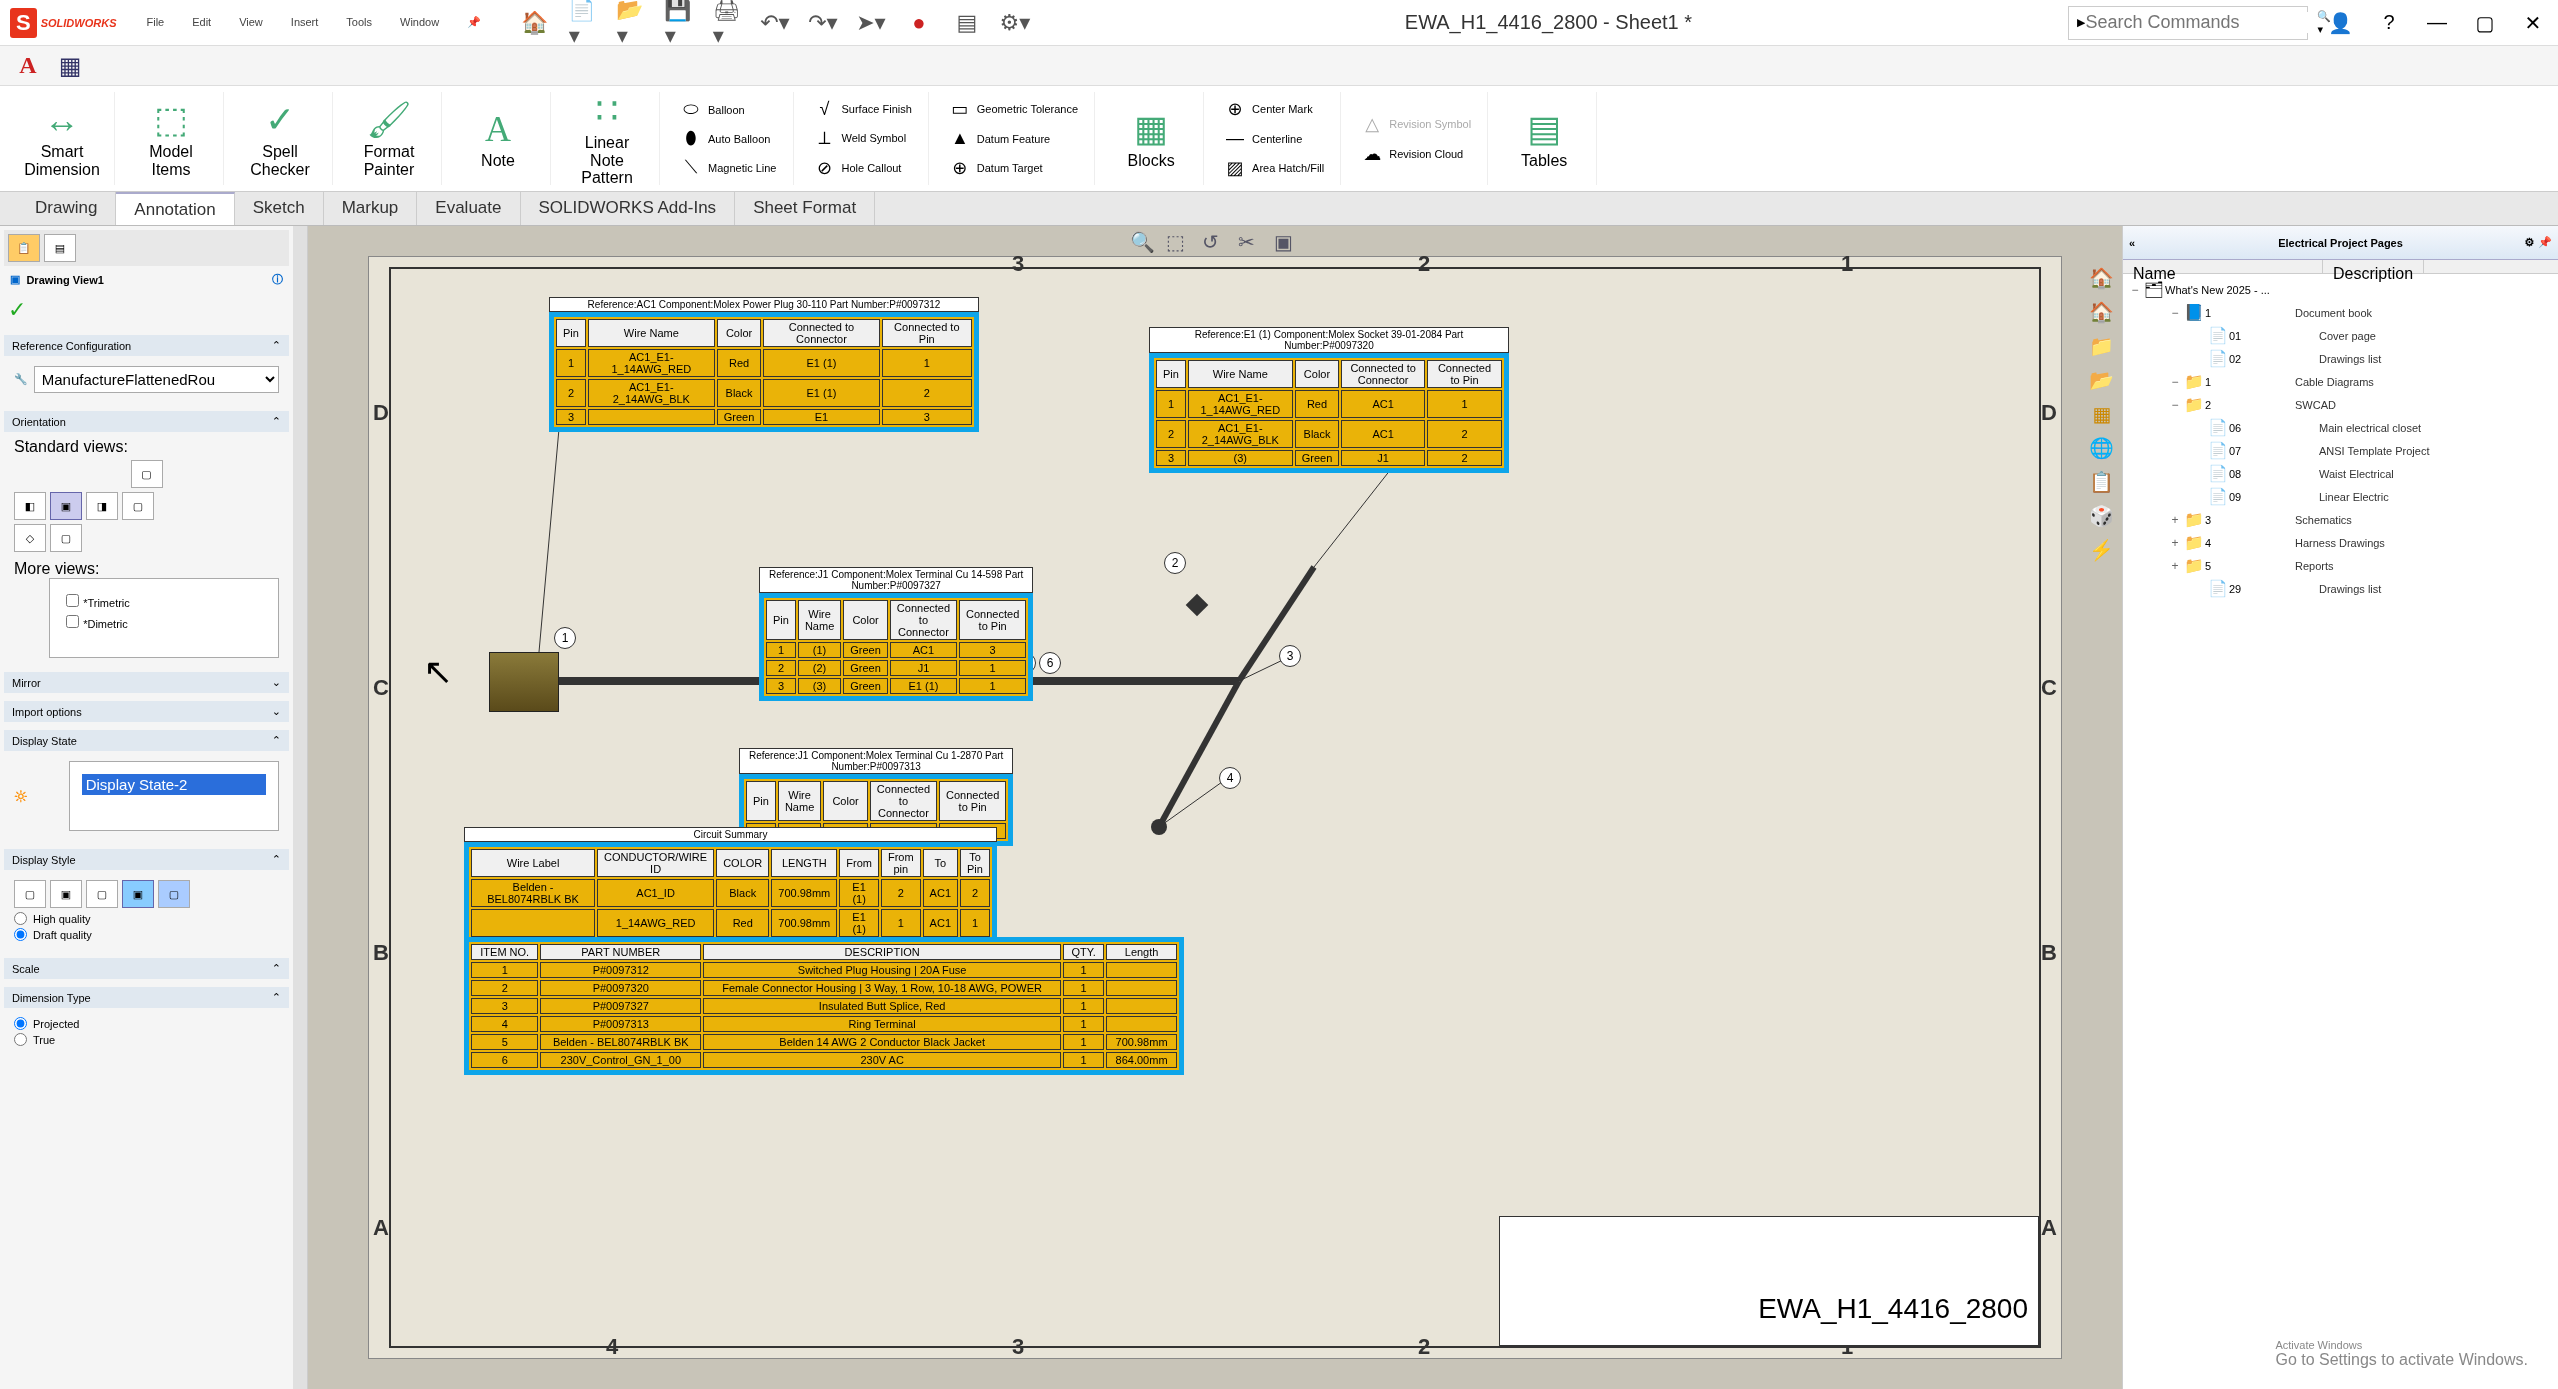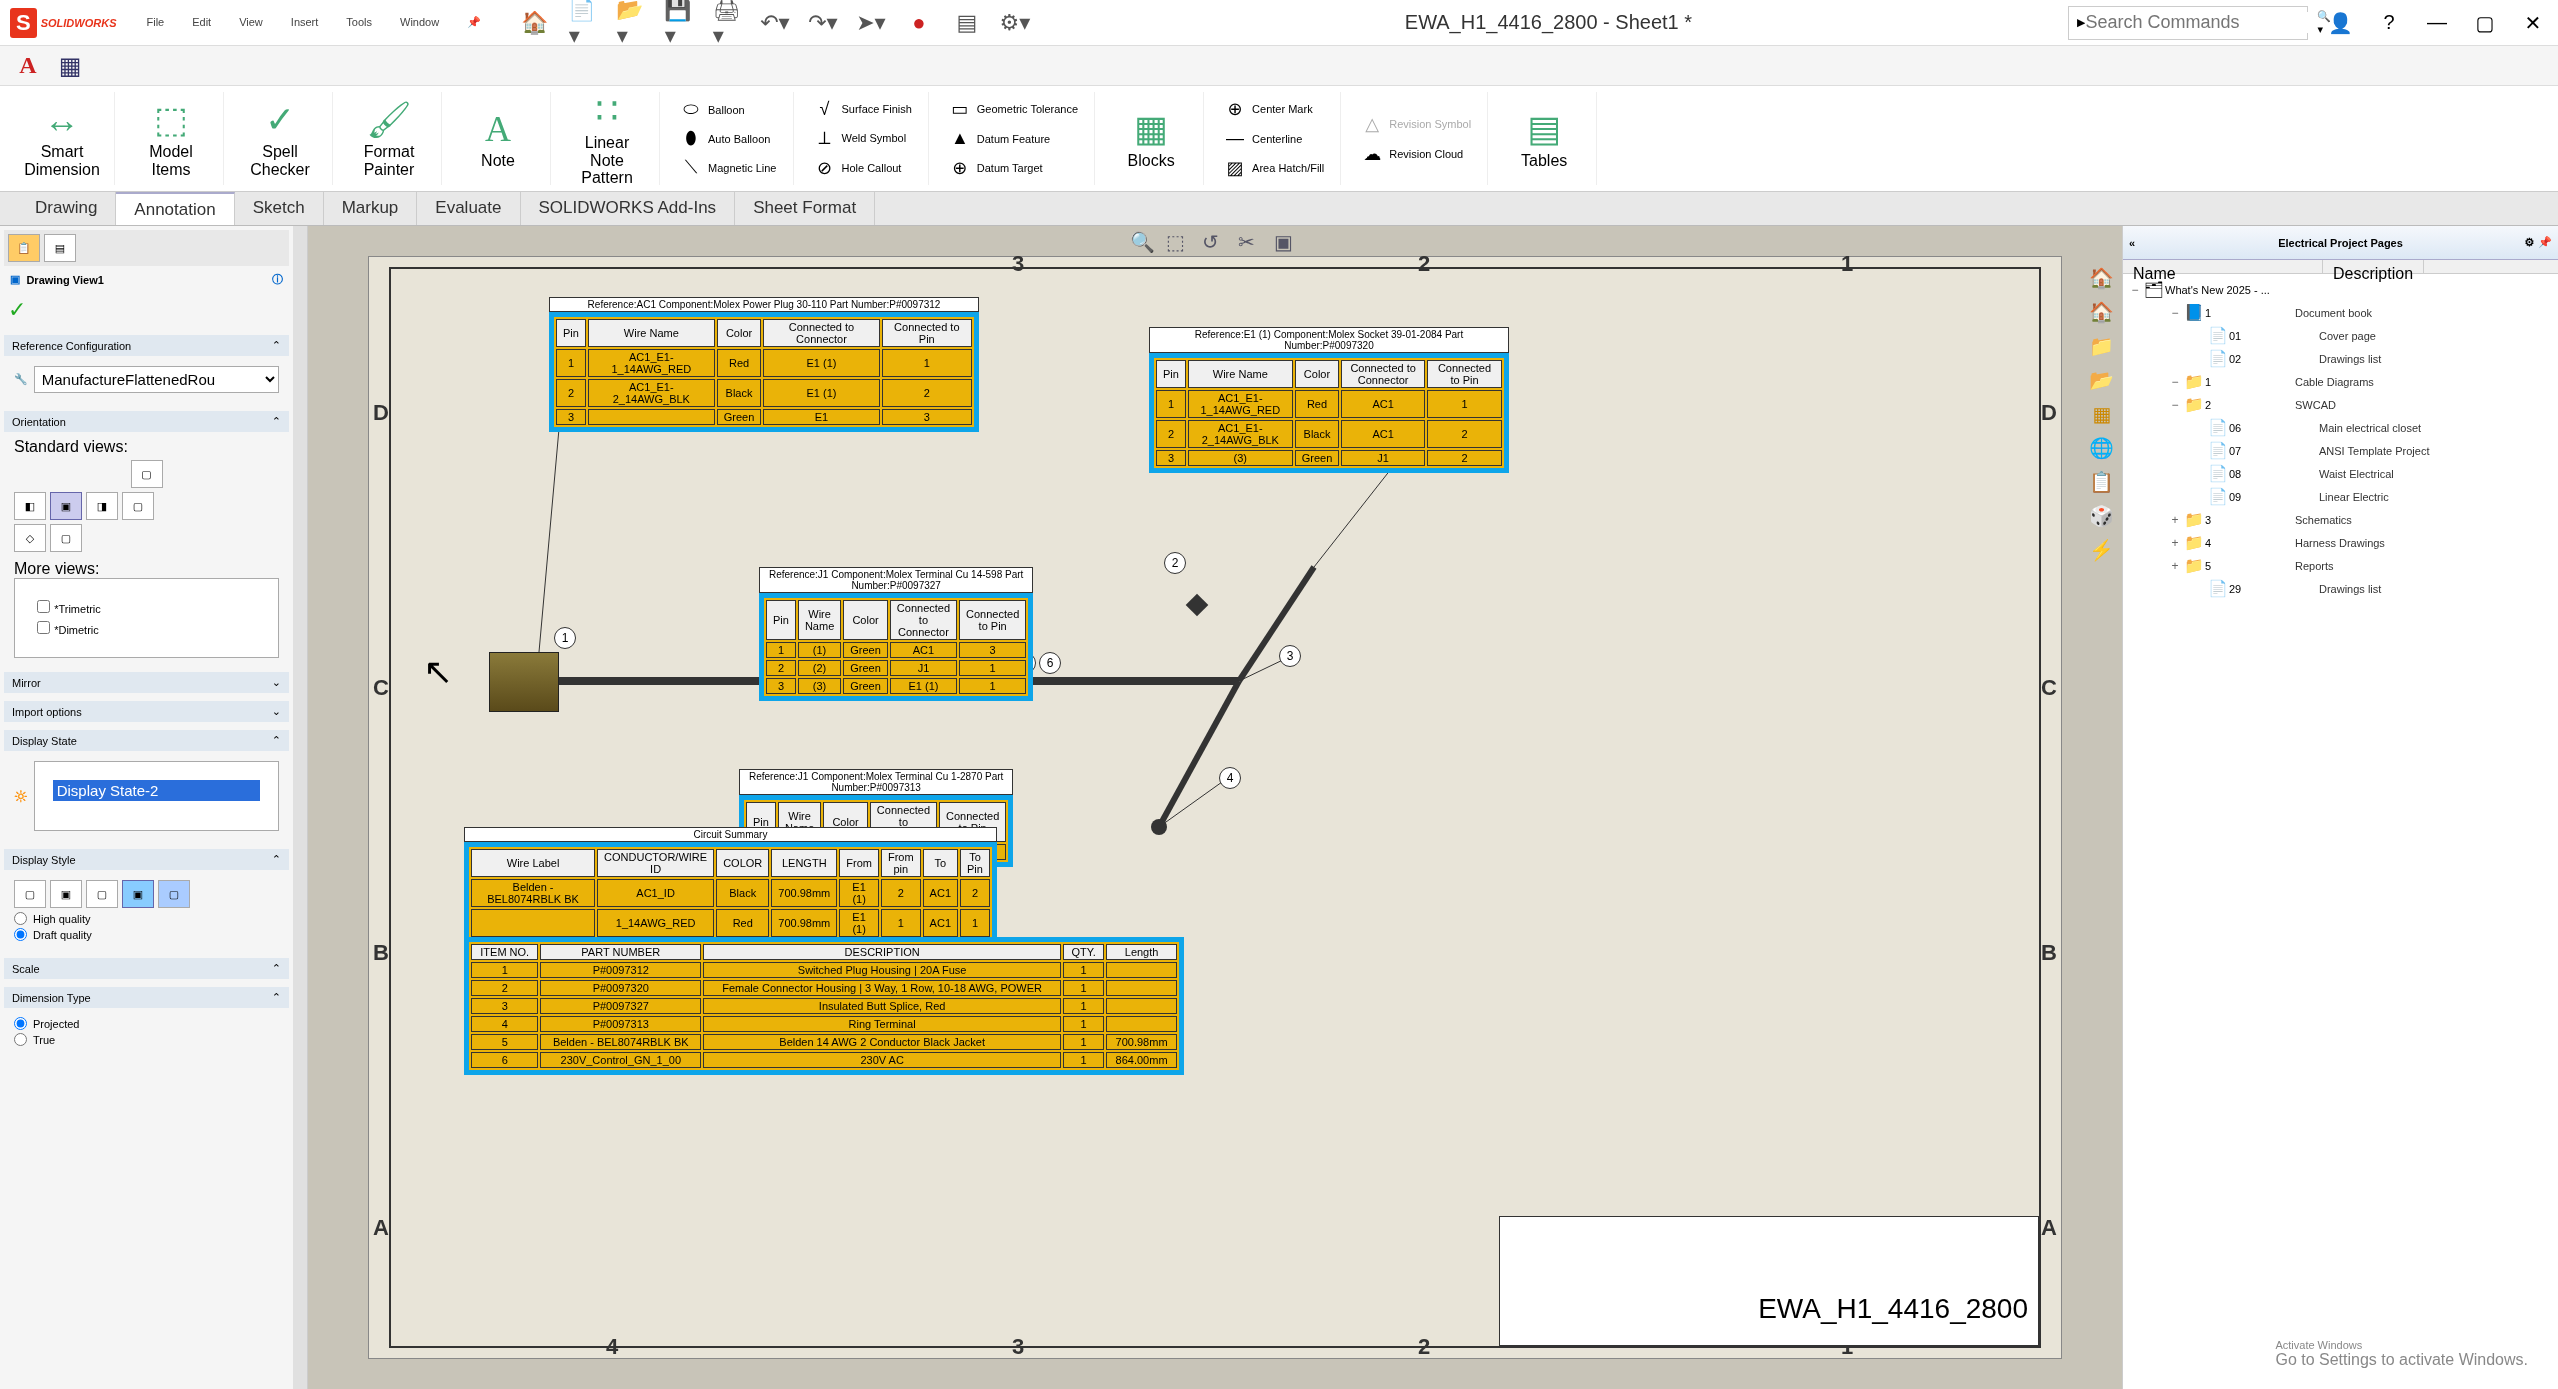--- a/index.html
+++ b/index.html
@@ -49,21 +49,21 @@
 .pm-header { display: flex; align-items: center; gap: 6px; padding: 6px; font-size: 18px; font-weight: bold; }
 .pm-header .ic { color: #06c; }
 .pm-section { margin-top: 8px; }
 .pm-section-title { background: #e0e8f0; padding: 4px 8px; font-size: 17px; display: flex; justify-content: space-between; align-items: center; cursor: pointer; }
 .pm-section-body { padding: 6px 10px; }
 .pm-row { display: flex; align-items: center; gap: 6px; margin: 4px 0; font-size: 16px; }
 .pm-select { width: 100%; padding: 3px; font-size: 15px; border: 1px solid #aaa; background: #fff; }
 .view-grid { display: flex; gap: 4px; margin: 4px 0; }
 .view-btn { width: 32px; height: 28px; border: 1px solid #aaa; background: #fff; cursor: pointer; display: flex; align-items: center; justify-content: center; }
 .view-btn.active { background: #cce; border-color: #66a; }
-.list-box { border: 1px solid #aaa; background: #fff; min-height: 60px; padding: 18px; }
+.list-box { border: 1px solid #aaa; background: #fff; min-height: 60px; padding: 12px; margin-left: 35px; }
 .list-item { padding: 2px 4px; font-size: 15px; }
 .list-item.sel { background: #2a6edb; color: #fff; }
 .radio-row { display: flex; align-items: center; gap: 6px; margin: 3px 0; font-size: 16px; }
 
 
 .canvas-wrap { flex: 1; background: #c8c4b8; position: relative; overflow: hidden; }
 .canvas-toolbar { position: absolute; top: 4px; left: 50%; transform: translateX(-50%); display: flex; gap: 10px; z-index: 5; }
 .canvas-toolbar .ic { width: 26px; height: 26px; font-size: 20px; color: #556; cursor: pointer; }
 .sheet { position: absolute; left: 60px; top: 30px; right: 60px; bottom: 30px; background: #e8e4d8; border: 1px solid #888; }
 .sheet-border { position: absolute; left: 20px; right: 20px; top: 10px; bottom: 10px; border: 2px solid #333; }
@@ -560,21 +560,21 @@
             </tr>
             <tr>
               <td>3</td>
               <td>(3)</td>
               <td>Green</td>
               <td>E1 (1)</td>
               <td>1</td>
             </tr>
           </tbody>
         </table>
-      <table class="dwg-table" id="tbl4" style="left:370px; top:512px; width:200px">
+      <table class="dwg-table" id="tbl4" style="left:370px; top:491px; width:200px">
           <caption style="border:1px solid #333;background:#fff;padding:1px;font-size:10px">Reference:J1 Component:Molex Terminal Cu 1-2870 Part Number:P#0097313</caption>
           <tbody>
             <tr>
               <th>Pin</th>
               <th>Wire Name</th>
               <th>Color</th>
               <th>Connected to Connector</th>
               <th>Connected to Pin</th>
             </tr>
             <tr>

